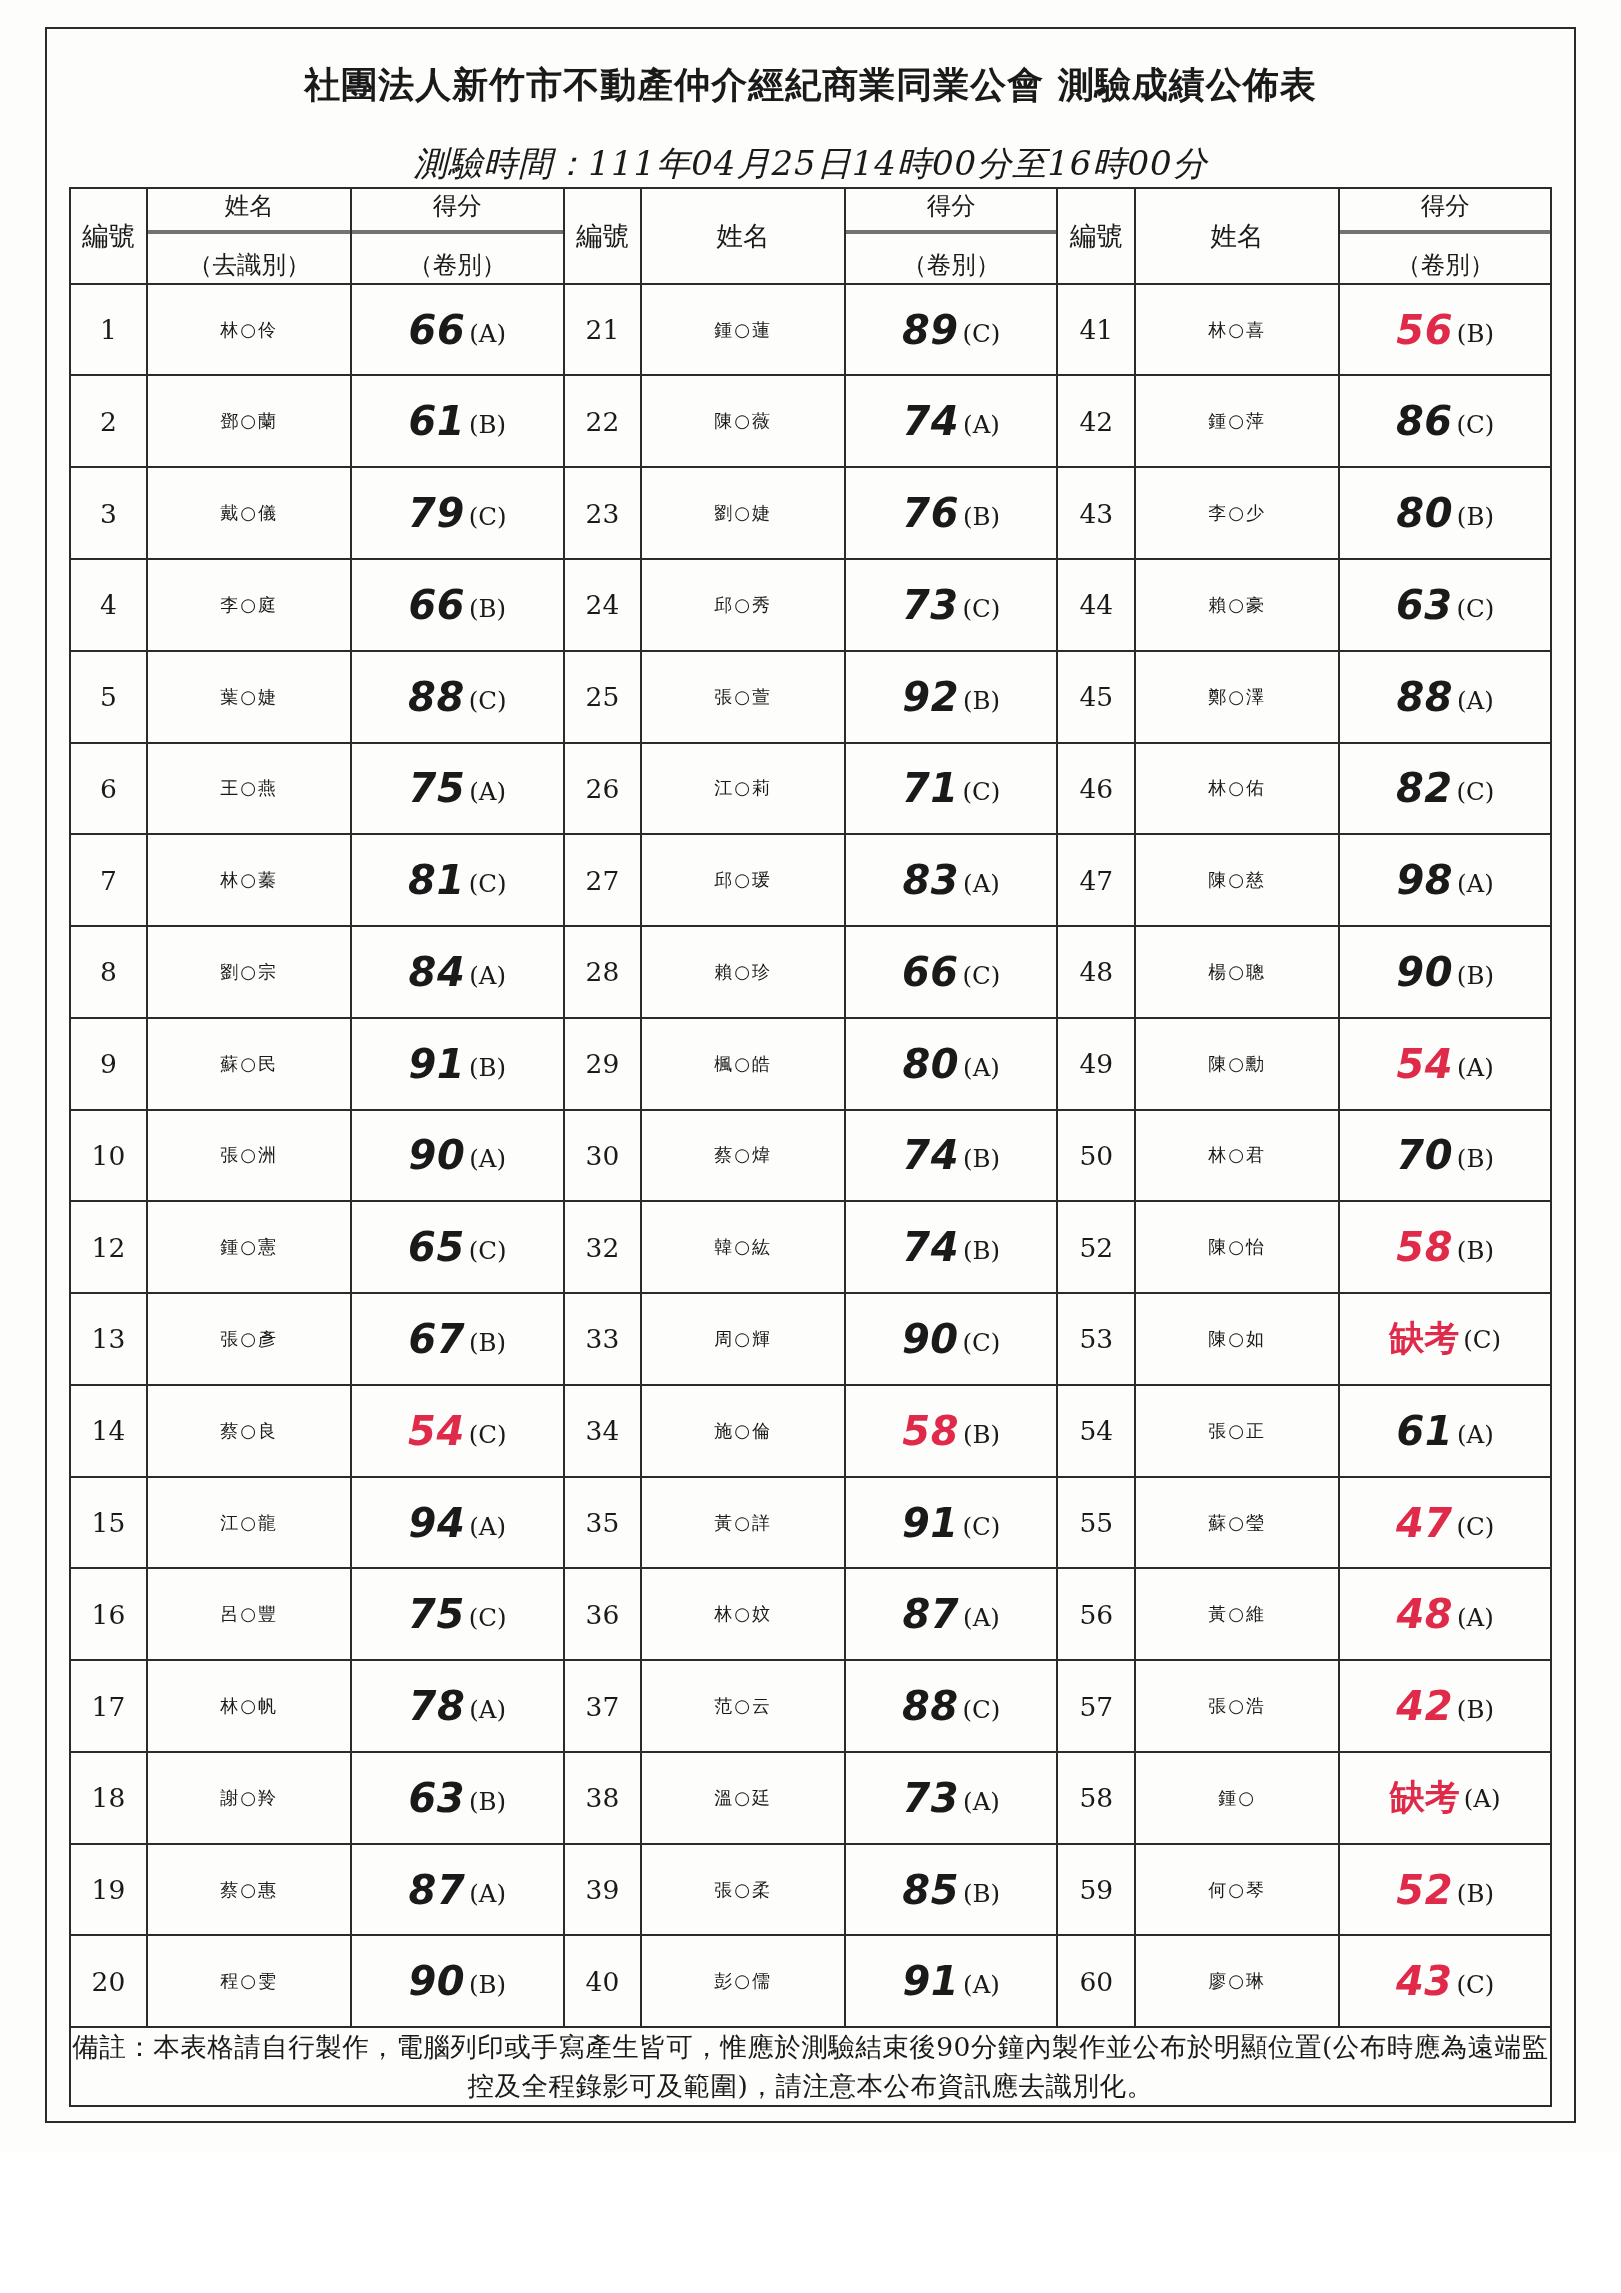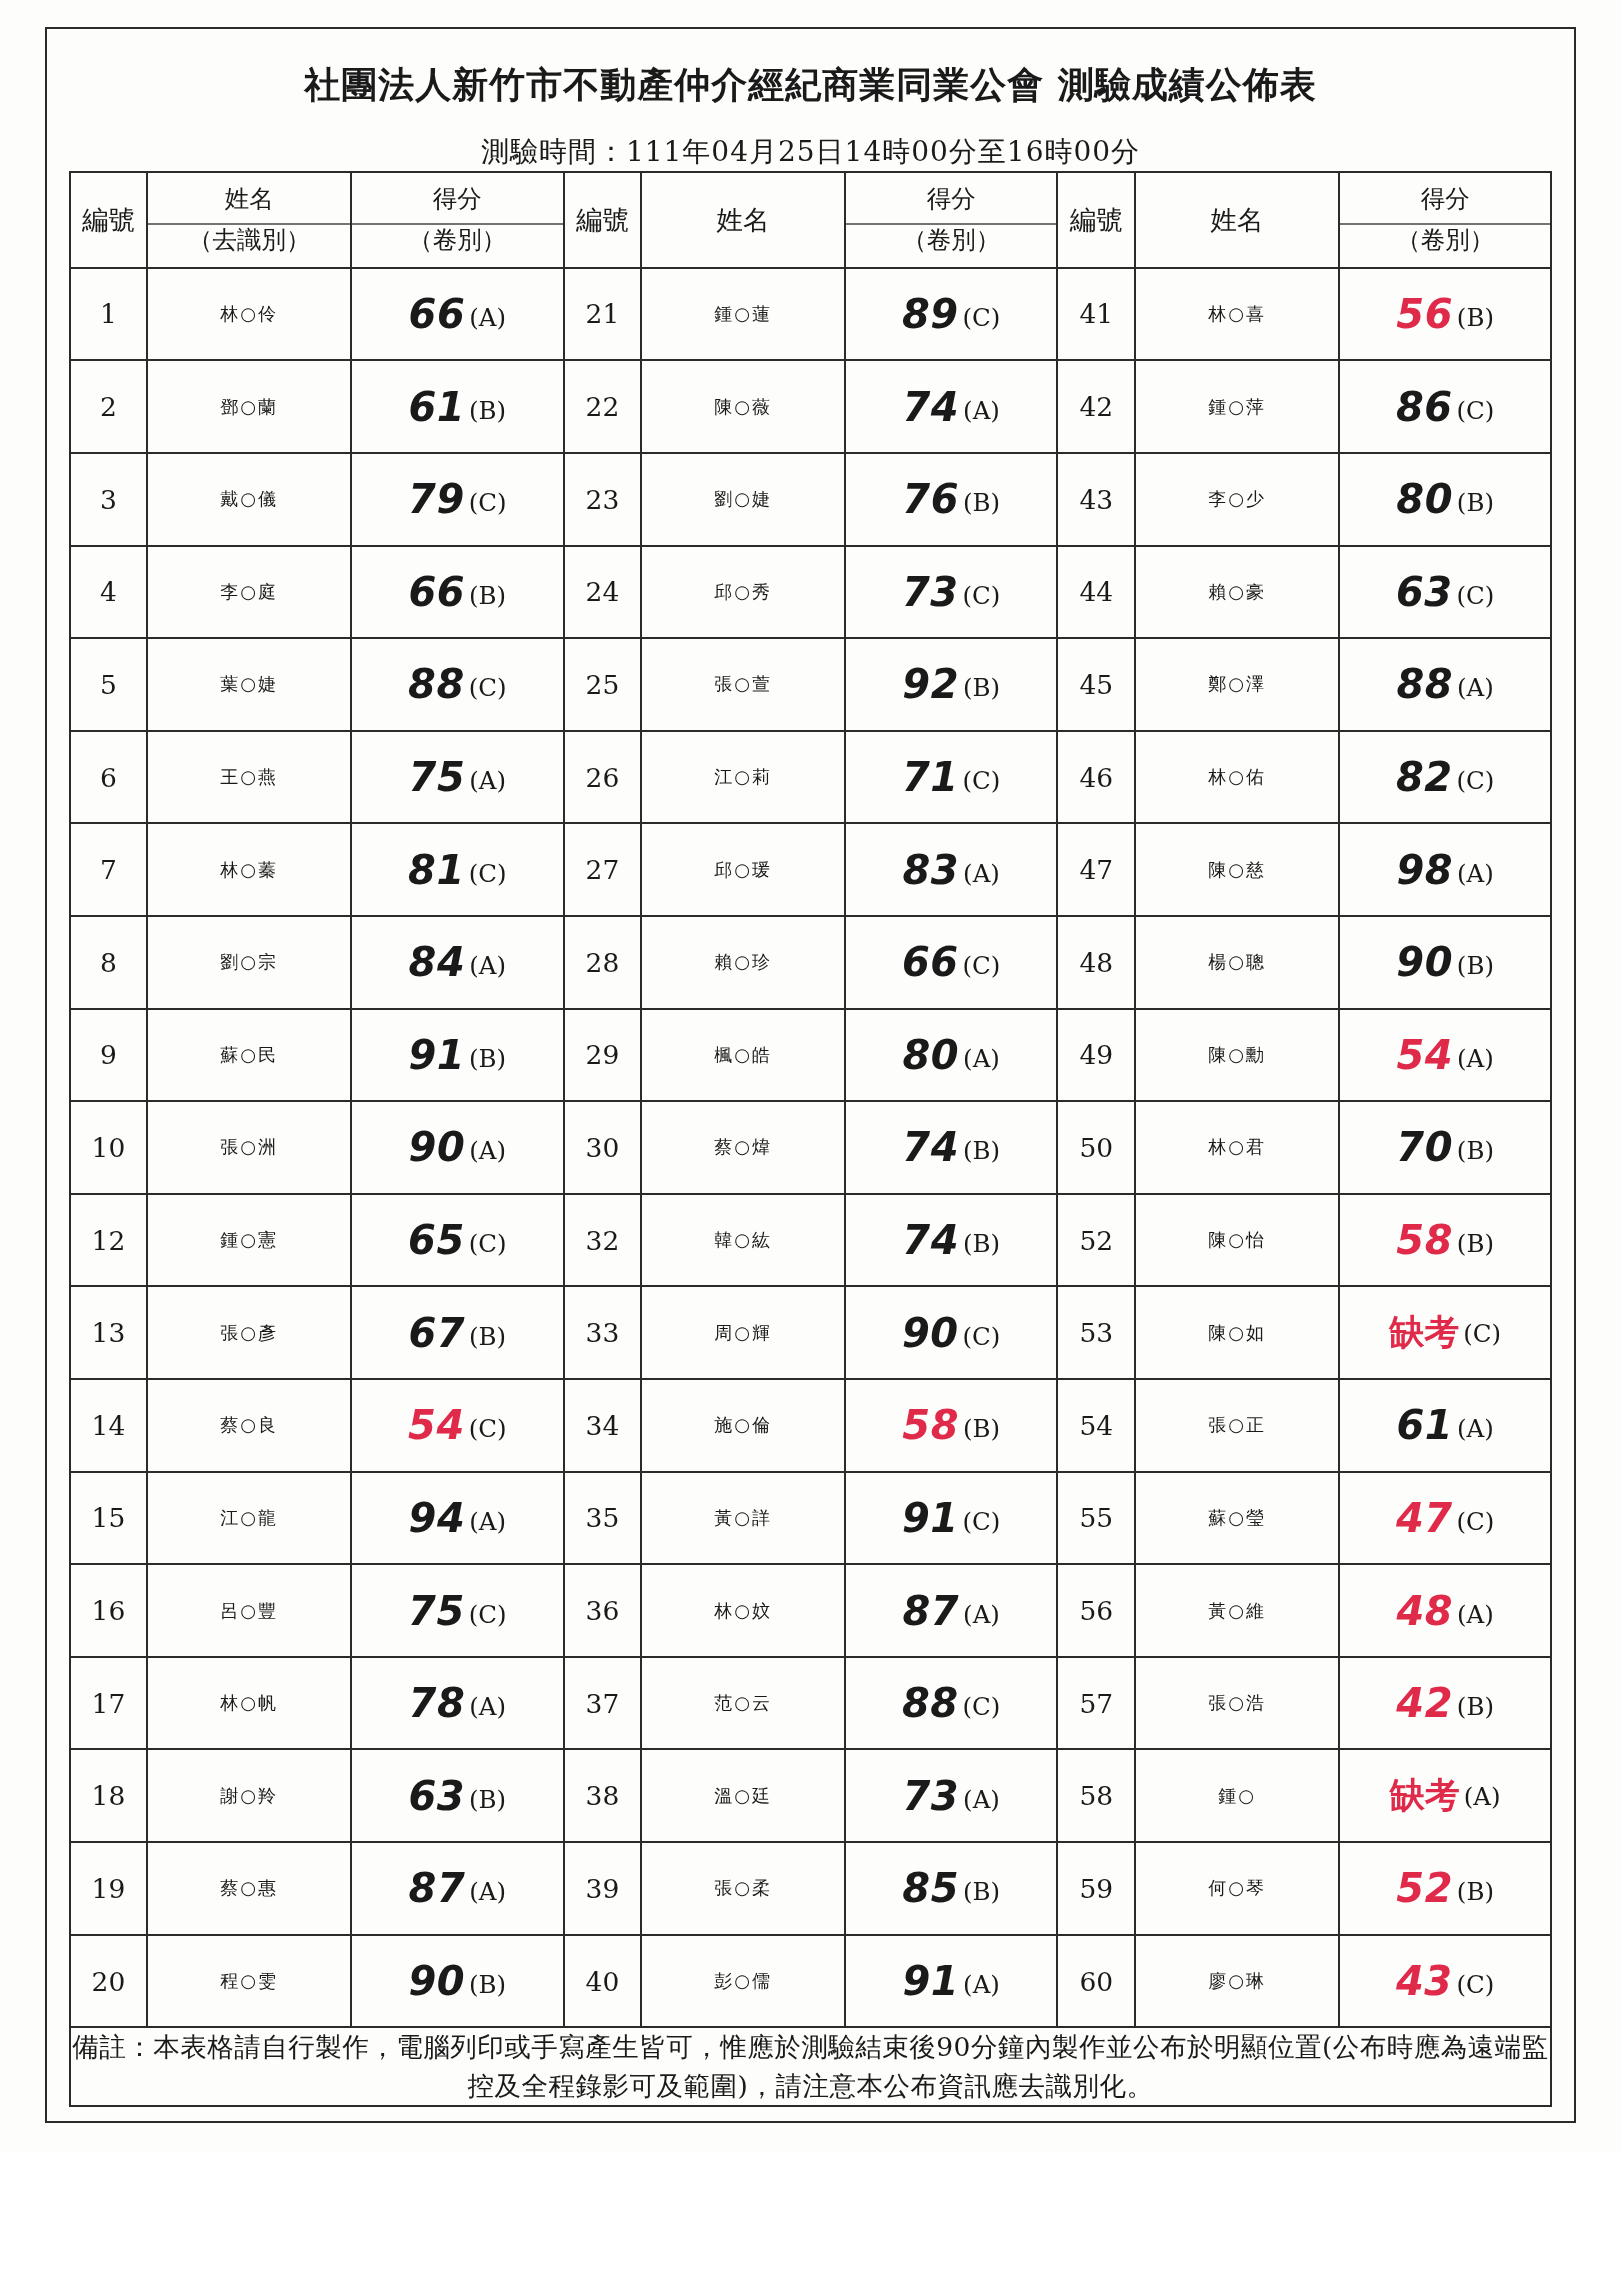--- a/index.html
+++ b/index.html
@@ -37,23 +37,24 @@
     flex: 0 0 auto;
   }
   .doc-title {
     font-size: 36px;
     letter-spacing: 1px;
     font-weight: 600;
     margin: 13.7px 0 2px 0;
     white-space: nowrap;
   }
   .exam-time {
-    font-size: 28px;
-    margin-top: 23px;
+    font-size: 34px;
+    margin-top: 31px;
     letter-spacing: 1px;
+    font-style: italic;
   }
   .exam-no {
     font-size: 34px;
     margin-top: 13.7px;
     margin-bottom: 17.6px;
     letter-spacing: 1px;
   }
   table.grid {
     border-collapse: collapse;
     width: 100%;
@@ -66,21 +67,21 @@
     vertical-align: middle;
     padding: 0;
   }
   .hdr {
     font-size: 24.5px;
     font-weight: normal;
     line-height: 1.25;
     height: 94px;
   }
   .hdr .l1 { display: block; }
-  .hdr .l2 { display: block; border-top: 2px solid #737373; margin-top: 8px; padding-top: 0;}
+  .hdr .l2 { display: block; border-top: 4px solid #737373; margin-top: 8px; padding-top: 16px;}
   .hdr-plain {
     font-size: 26.5px;
     font-weight: normal;
   }
   col.c-id  { width: 71px; }
   col.c-nm  { width: 186px; }
   col.c-sc  { width: 194px; }
 
   tr.datarow td { height: 64px; }
   .idcell { font-size: 26.5px; }

